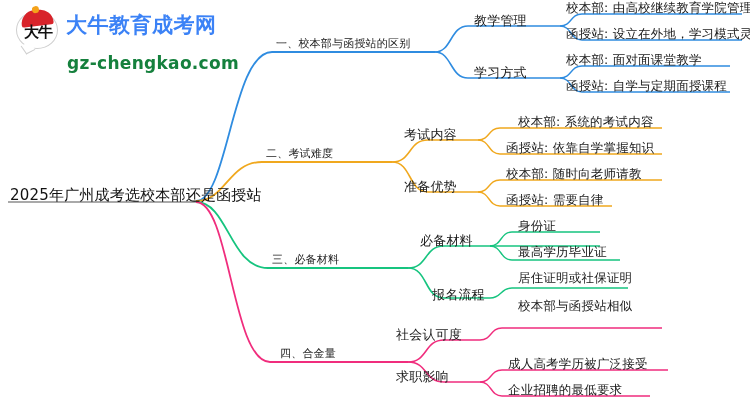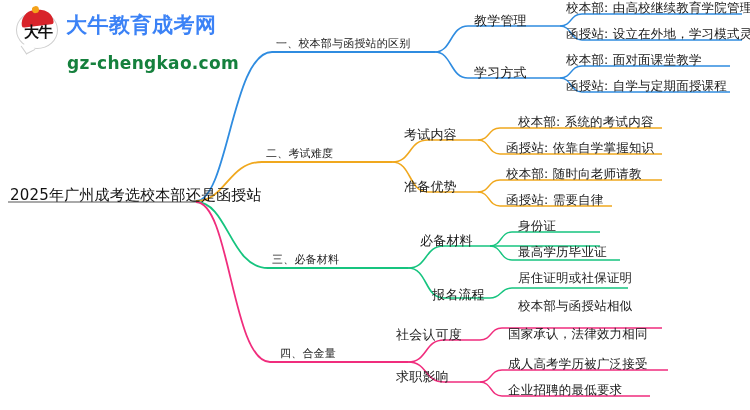--- a/index.html
+++ b/index.html
@@ -173,18 +173,17 @@
   <div class="node lvl3" style="left:518px;top:220px;">身份证</div>
   <div class="node lvl3" style="left:518px;top:246px;">最高学历毕业证</div>
   <div class="node lvl3" style="left:518px;top:272px;">居住证明或社保证明</div>
 
   <div class="node lvl2" style="left:420px;top:288px;margin-left:12px;">报名流程</div>
   <div class="node lvl3" style="left:518px;top:300px;">校本部与函授站相似</div>
 
   <div class="node lvl1" style="left:280px;top:348px;">四、合金量</div>
 
   <div class="node lvl2" style="left:396px;top:328px;">社会认可度</div>
-  <div class="node lvl3" style="left:508px;top:328px;">国家承认，法律效力相同</div>
 
   <div class="node lvl2" style="left:396px;top:370px;">求职影响</div>
   <div class="node lvl3" style="left:508px;top:358px;">成人高考学历被广泛接受</div>
   <div class="node lvl3" style="left:508px;top:384px;">企业招聘的最低要求</div>
 </div>
 
 </body></html>

